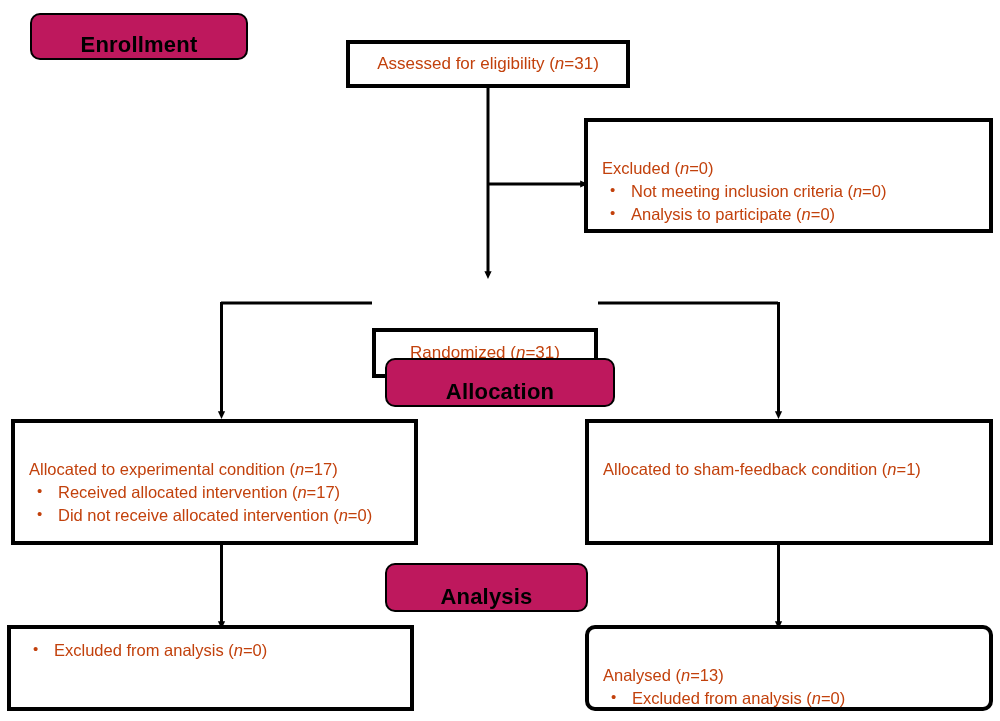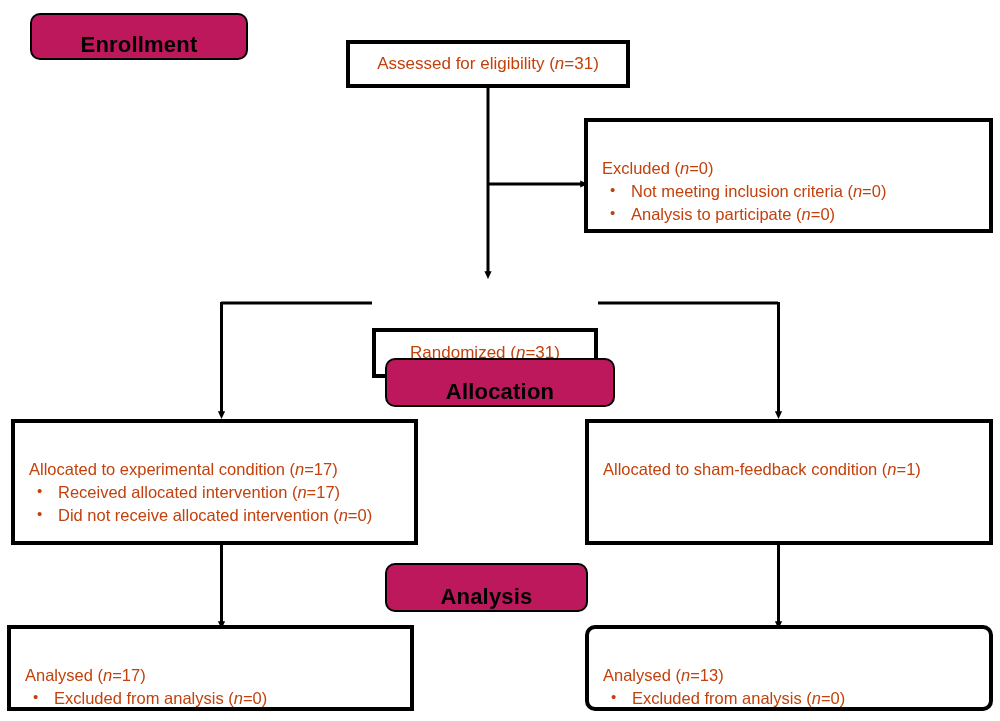--- a/index.html
+++ b/index.html
@@ -141,21 +141,20 @@
 
   <div class="box box-text" style="left:585px; top:419px; width:408px; height:126px;">
     <span class="head"><span>Allocated to sham-feedback condition (</span><span class="ital">n</span><span>=1)</span></span>
   </div>
 
   <div class="stage-label" style="left:385px; top:563px; width:203px; height:49px;">
     <span>Analysis</span>
   </div>
 
   <div class="box box-text" style="left:7px; top:625px; width:407px; height:86px;">
-    <span class="head"><span>Analysed (</span><span class="ital">n</span><span>=17)</span></span>
     <ul class="bullets">
       <li><span>Excluded from analysis (</span><span class="ital">n</span><span>=0)</span></li>
     </ul>
   </div>
 
   <div class="box box-text" style="left:585px; top:625px; width:408px; height:86px;border-radius:10px;">
     <span class="head"><span>Analysed (</span><span class="ital">n</span><span>=13)</span></span>
     <ul class="bullets">
       <li><span>Excluded from analysis (</span><span class="ital">n</span><span>=0)</span></li>
     </ul>

